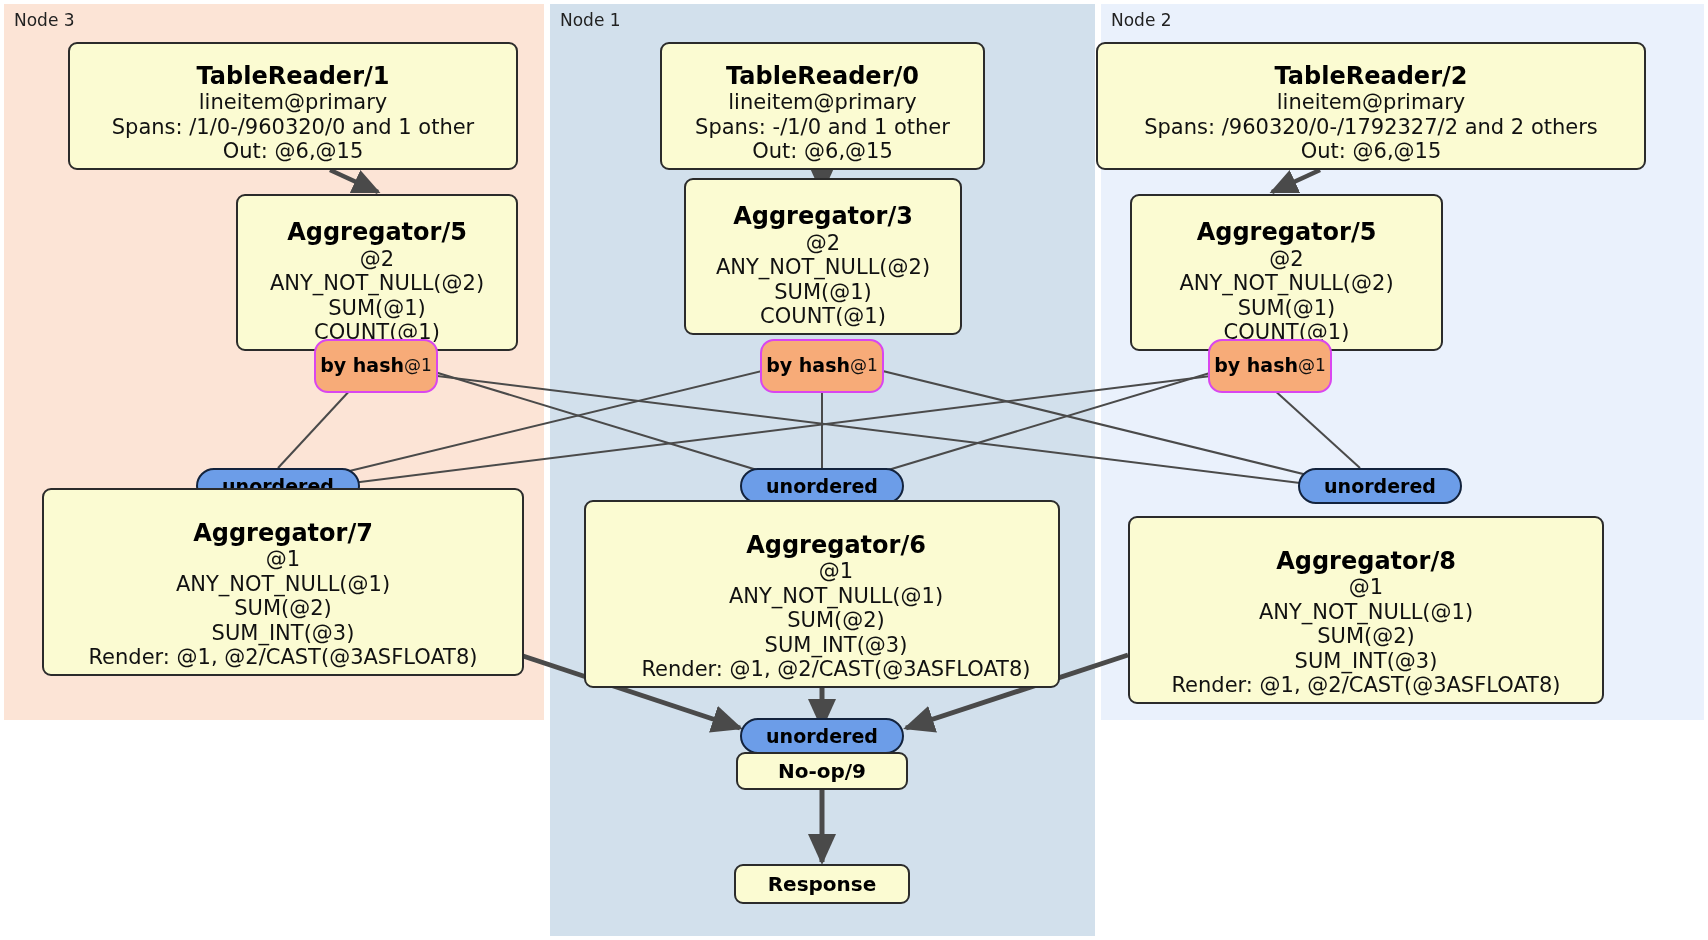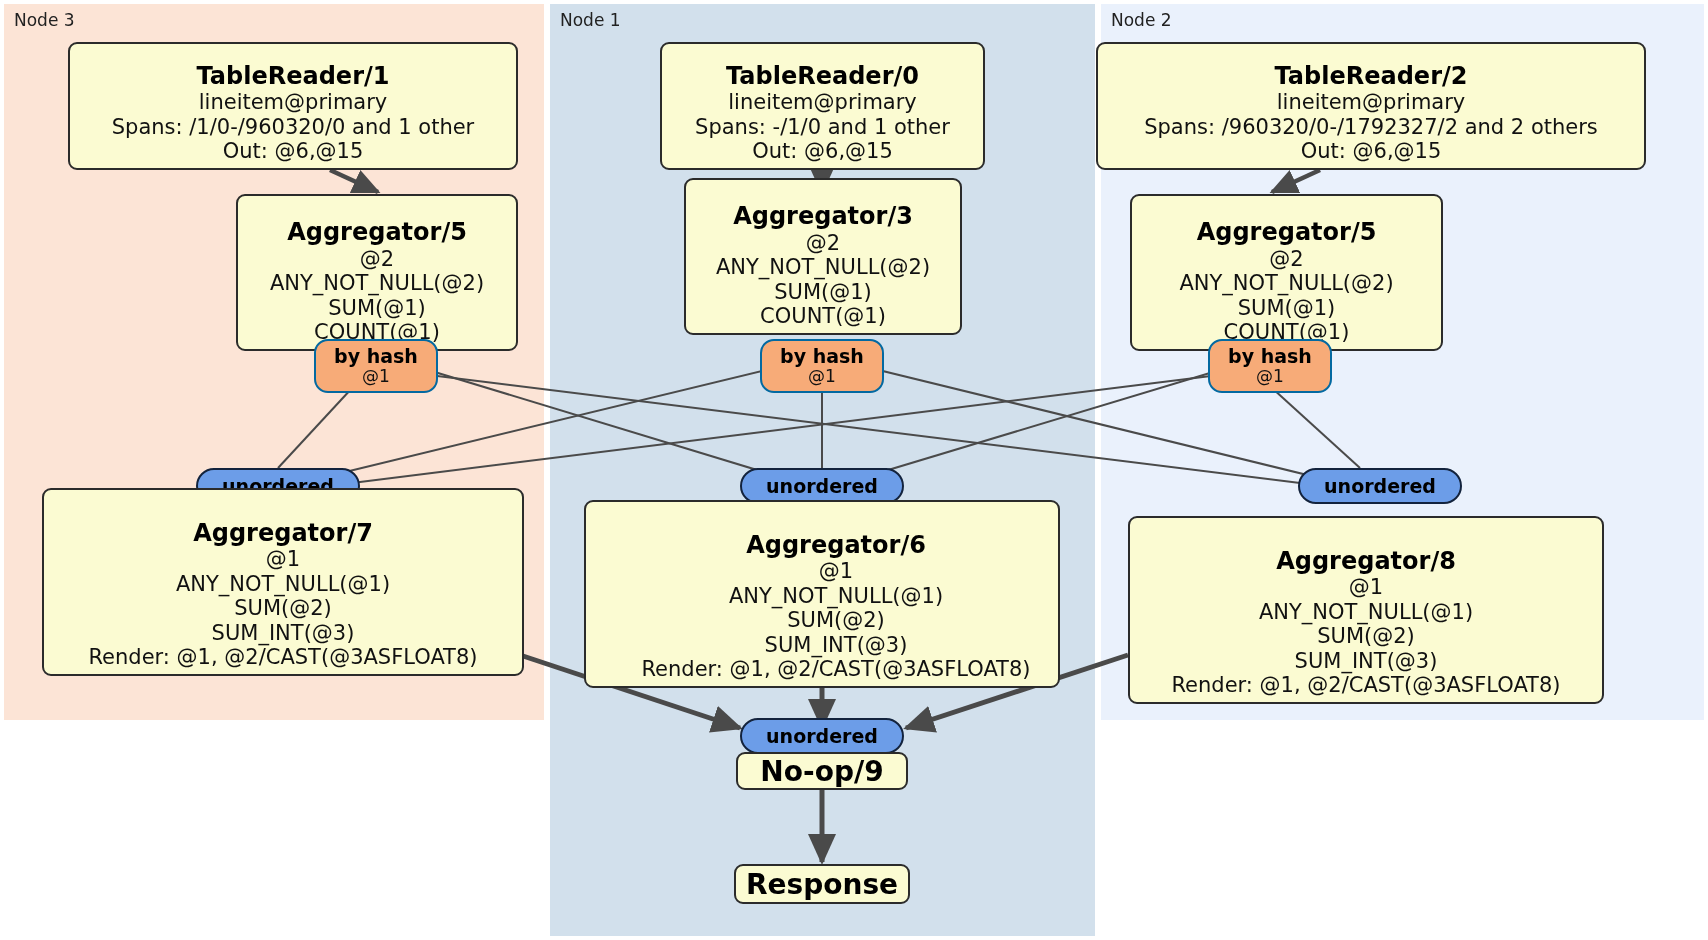--- a/index.html
+++ b/index.html
@@ -12,24 +12,24 @@
   svg#edges{position:absolute;left:0;top:0;width:1708px;height:940px;pointer-events:none;}
 
   .box{position:absolute;box-sizing:border-box;background:#fbfbd2;border:2px solid #2b2b2b;
        border-radius:9px;text-align:center;display:flex;flex-direction:column;justify-content:flex-end;
        align-items:center;padding:5px 8px 4px 8px;}
   .box .title{font-weight:bold;font-size:24px;line-height:1.18;color:#000;white-space:nowrap;}
   .box .line{font-size:21px;line-height:1.17;color:#111;white-space:nowrap;}
 
   .small-box{position:absolute;box-sizing:border-box;background:#fbfbd2;border:2px solid #2b2b2b;
        border-radius:9px;display:flex;align-items:center;justify-content:center;}
-  .small-box .title{font-weight:bold;font-size:28px;color:#000;white-space:nowrap;}
+  .small-box .title{font-weight:bold;font-size:20px;color:#000;white-space:nowrap;}
 
-  .hash-badge{position:absolute;box-sizing:border-box;background:#f7ab78;border:2px solid #0369a1;
-       border-radius:14px;display:flex;flex-direction:column;align-items:center;justify-content:center;
+  .hash-badge{position:absolute;box-sizing:border-box;background:#f7ab78;border:2px solid #d946ef;
+       border-radius:14px;display:flex;align-items:center;justify-content:center;
        line-height:1.12;}
   .hash-badge .b1{font-weight:bold;font-size:19px;color:#000;}
   .hash-badge .b2{font-size:17px;color:#111;}
 
   .pill{position:absolute;box-sizing:border-box;background:#6c9de8;border:2px solid #13233d;
        border-radius:18px;display:flex;align-items:center;justify-content:center;}
   .pill span{font-weight:bold;font-size:19px;color:#000;white-space:nowrap;}
 </style>
 </head>
 <body>

